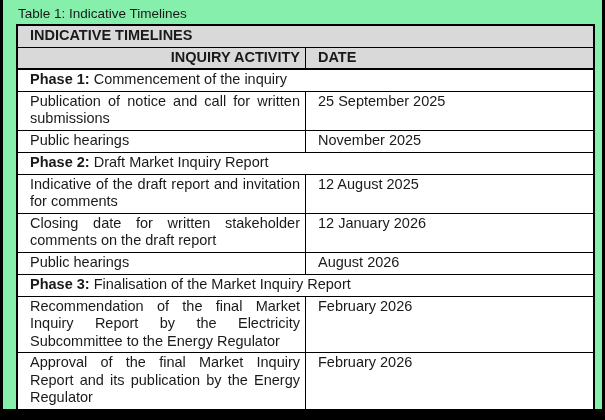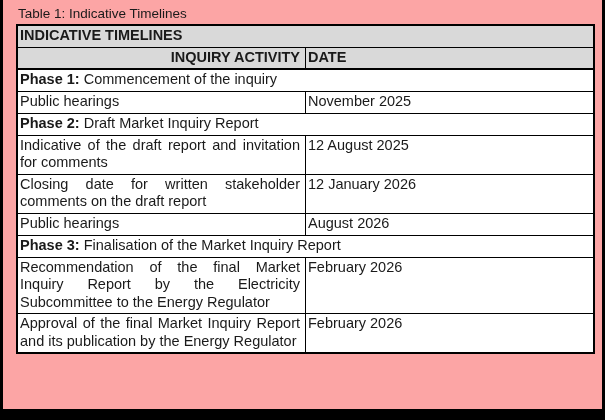--- a/index.html
+++ b/index.html
@@ -1,21 +1,21 @@
 <!DOCTYPE html>
 <html><head>
 <meta charset="utf-8">
 <style>
   * { margin: 0; padding: 0; box-sizing: border-box; }
   html, body { background: #ffffff; }
   .page {
     position: relative;
     width: 605px;
     height: 420px;
-    background: #fca5a5;
+    background: #86efac;
     border-left: 3px solid #000;
     border-right: 3px solid #000;
     overflow: hidden;
     font-family: "Liberation Sans", "DejaVu Sans", sans-serif;
     color: #1a1a1a;
   }
   .caption {
     margin: 6px 0 2px 15px;
     font-size: 13.5px;
     line-height: 16px;
@@ -26,21 +26,21 @@
     table-layout: fixed;
     margin-left: 13px;
     width: 579px;
     background: #ffffff;
   }
   table.tl td {
     border: 1px solid #000;
     vertical-align: top;
     font-size: 14.5px;
     line-height: 17.5px;
-    padding: 1px 5px 2px 2px;
+    padding: 1px 5px 2px 12px;
     overflow: hidden;
   }
   table.tl { border: 2px solid #000; }
   td.col-activity { width: 432px; text-align: right; }
   td.col-date { width: 147px; padding-left: 6px; margin-left: 12px; }
   tr.title-row td, tr.cols-row td {
     background: #d9d9d9;
     font-weight: bold;
   }
   tr.cols-row td { border-bottom: 2px solid #000; }
@@ -73,20 +73,24 @@
       <tr class="cols-row row-h">
         <td class="col-activity">INQUIRY ACTIVITY</td>
         <td class="col-date">DATE</td>
       </tr>
 
       <tr class="phase-row row-s">
         <td colspan="2"><span class="phase-label">Phase 1:</span> <span>Commencement of the inquiry</span></td>
       </tr>
 
       <tr class="row-s">
+        <td class="col-activity justify">Publication of notice and call for written submissions</td>
+        <td class="col-date">25 September 2025</td>
+      </tr>
+      <tr class="row-s">
         <td class="col-activity justify">Public hearings</td>
         <td class="col-date">November 2025</td>
       </tr>
 
       <tr class="phase-row row-s">
         <td colspan="2"><span class="phase-label">Phase 2:</span> <span>Draft Market Inquiry Report</span></td>
       </tr>
 
       <tr class="row-s">
         <td class="col-activity justify">Indicative of the draft report  and invitation for comments</td>

